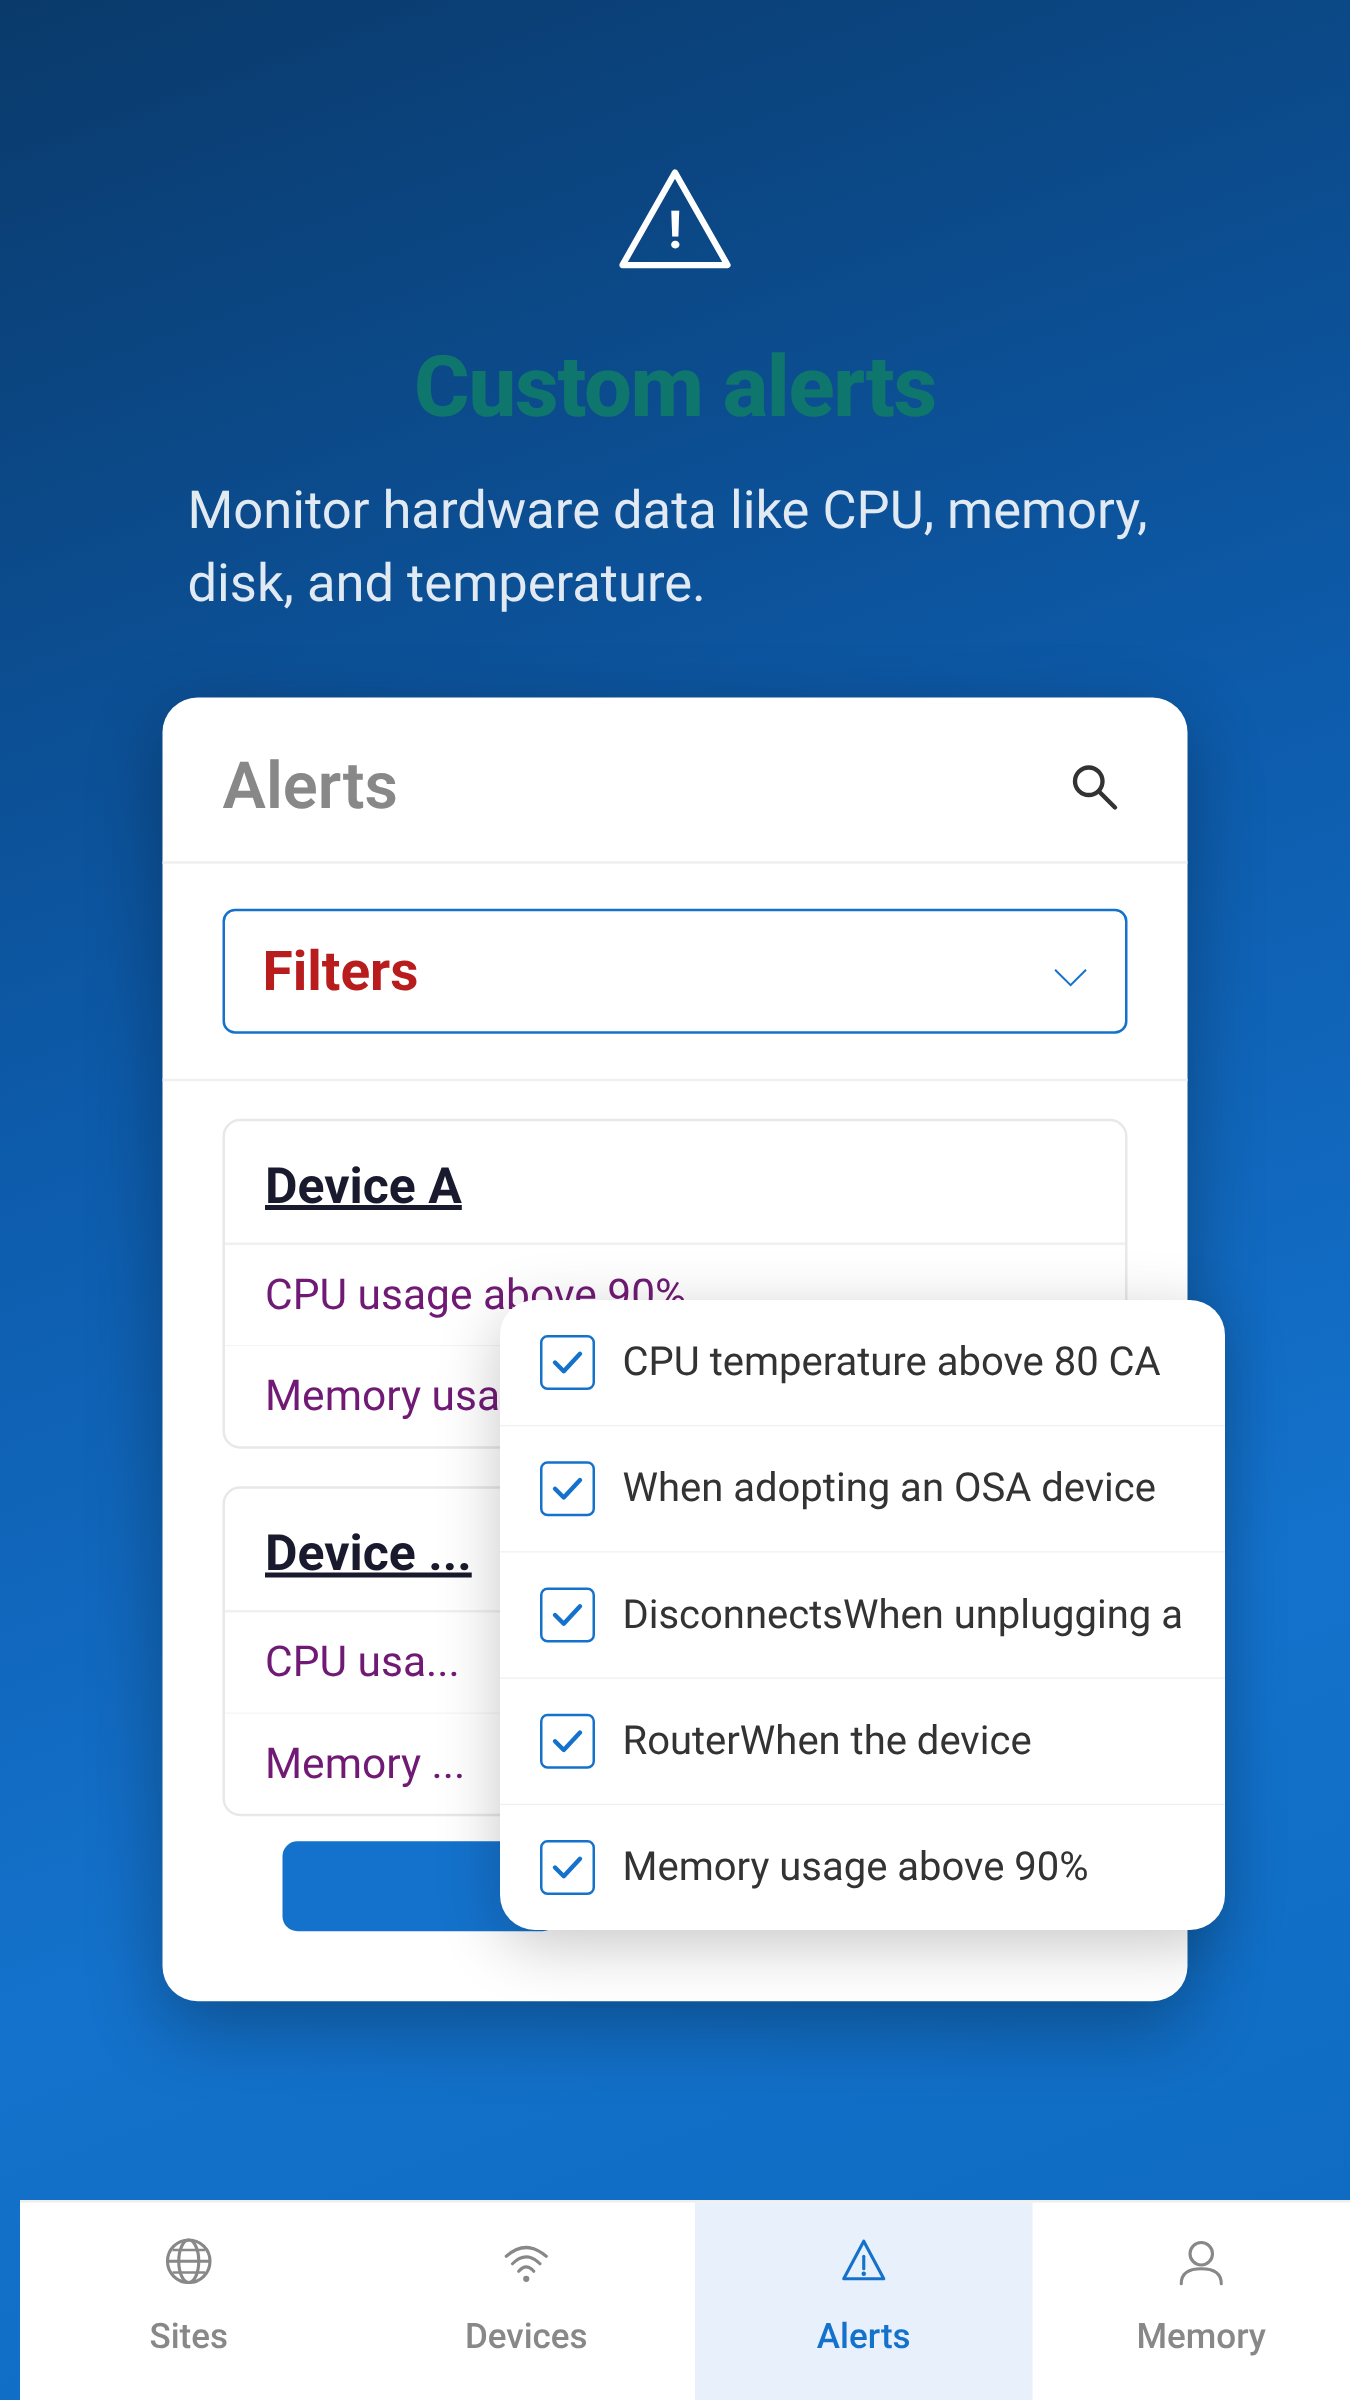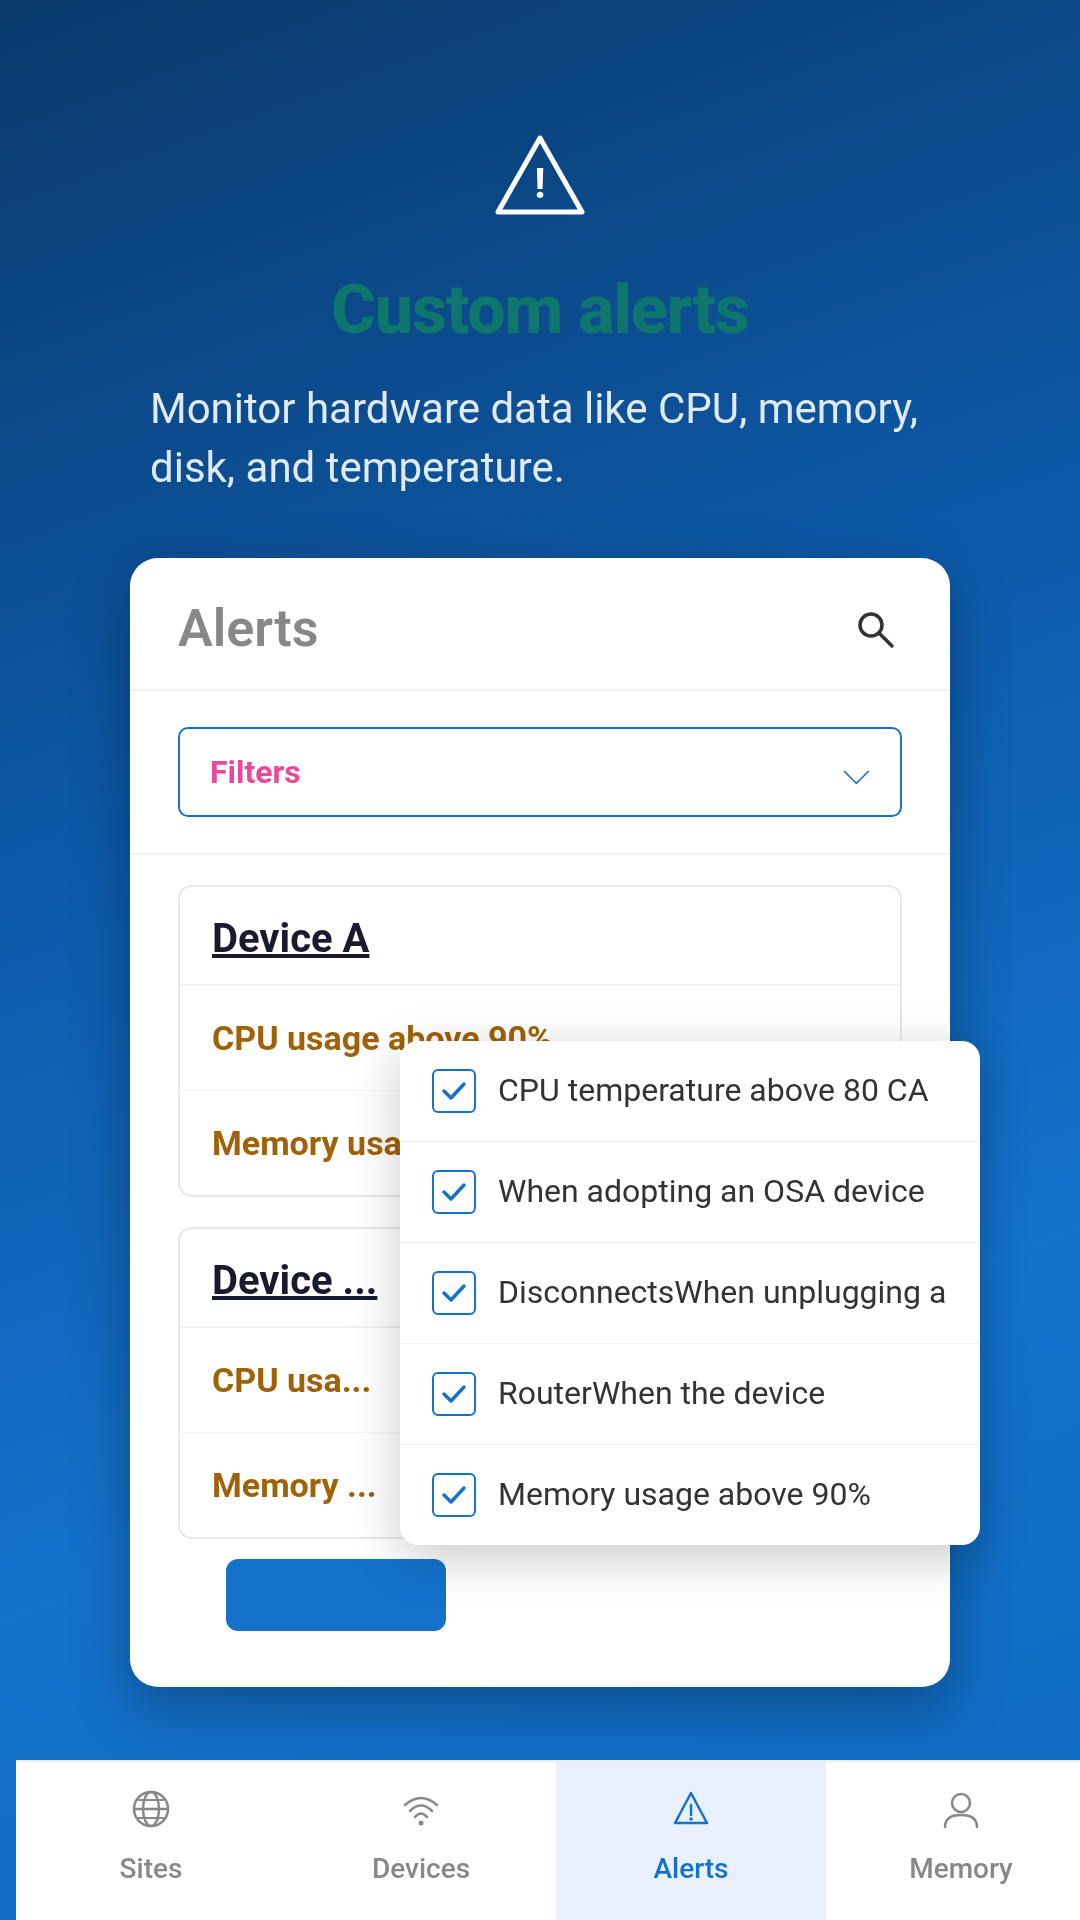--- a/index.html
+++ b/index.html
@@ -107,23 +107,23 @@
       border-radius: 10px;
       padding: 22px 30px;
       display: flex;
       align-items: center;
       justify-content: space-between;
       cursor: pointer;
       background: #fff;
     }
 
     .filters-label {
-      font-size: 32px;
+      font-size: 44px;
       font-weight: 700;
-      color: #ec4899;
+      color: #b91c1c;
     }
 
     .chevron-down {
       color: #1472cc;
       font-size: 36px;
     }
 
     
     .alert-list-area {
       padding: 0 48px 36px 48px;
@@ -142,48 +142,47 @@
     .device-name {
       font-size: 40px;
       font-weight: 700;
       color: #1a1a2e;
       padding: 28px 32px 22px 32px;
       border-bottom: 2px solid #f0f0f0;
       text-decoration: underline;
     }
 
     .device-alert-row {
-      padding: 32px 32px;
+      padding: 20px 32px;
       font-size: 34px;
-      color: #a16207;
+      color: #701a75;
       border-bottom: 1px solid #f5f5f5;
-      font-weight: bold;
     }
     .device-alert-row:last-child {
       border-bottom: none;
     }
 
     
     .add-btn {
       background: #1472cc;
       border-radius: 12px;
       height: 72px;
       width: 220px;
       margin: 20px 48px;
       cursor: pointer;
     }
 
     
     .dropdown-overlay {
       position: absolute;
-      top: 156px;
+      top: 145px;
       right: -30px;
       width: 580px;
       background: #ffffff;
-      border-radius: 18px;
+      border-radius: 28px;
       box-shadow: 0 12px 50px rgba(0,0,0,0.22);
       z-index: 10;
       overflow: hidden;
     }
 
     .dropdown-item {
       display: flex;
       align-items: center;
       padding: 28px 32px;
       border-bottom: 1.5px solid #f0f0f0;

